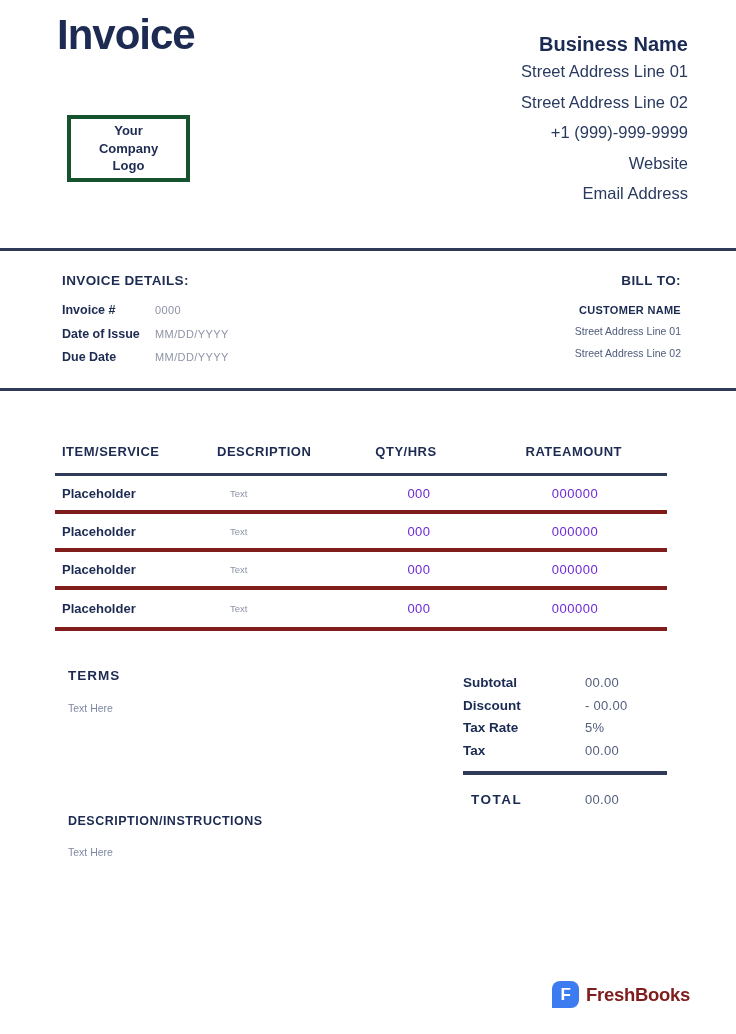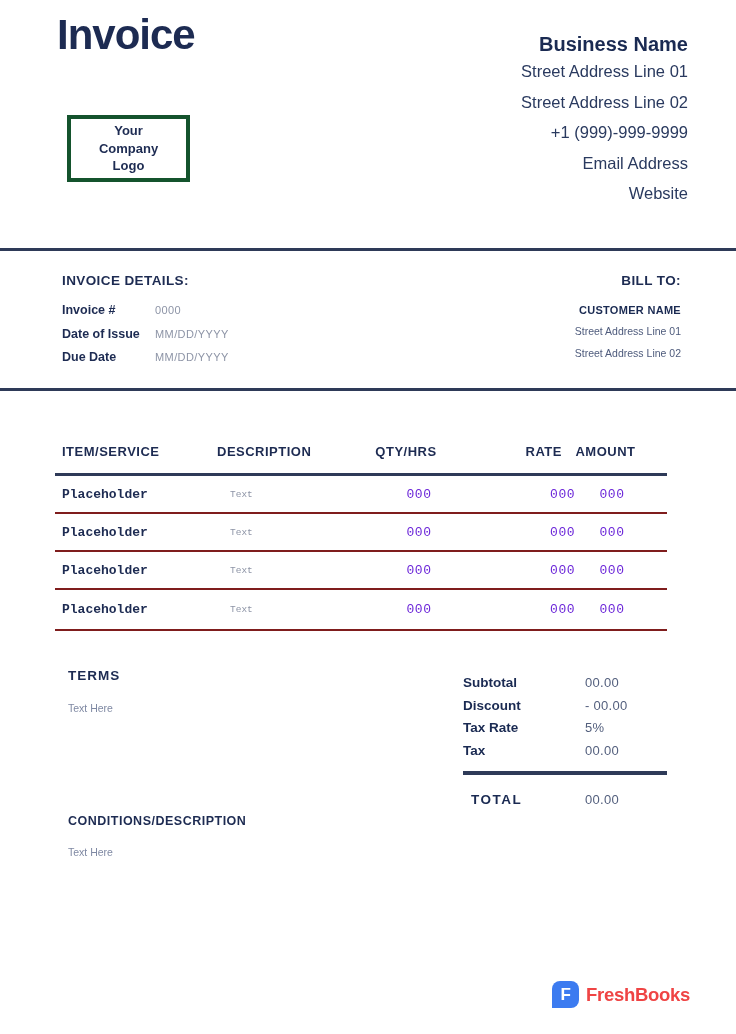--- a/index.html
+++ b/index.html
@@ -41,27 +41,27 @@
   .inv-row .val { font-size:11px; color:#8d94a6; letter-spacing:.4px; }
   
   .bill-to { position:absolute; right:55px; top:271px; text-align:right; }
   .bill-to .heading { font-size:13.5px; font-weight:bold; letter-spacing:.4px; line-height:19px; margin-bottom:9px; }
   .bill-to .customer { font-size:11px; font-weight:bold; letter-spacing:.3px; line-height:22px; color:#1a2a52; }
   .bill-to .addr { font-size:10.5px; line-height:21.5px; color:#4e5b7c; }
   
   .items-table { position:absolute; left:55px; top:430px; width:612px; }
   .t-head { display:flex; align-items:center; height:46px; border-bottom:3px solid #2e3a58; }
   .t-head .cell { font-size:13px; font-weight:bold; letter-spacing:.5px; color:#1d2b52; }
-  .t-row { display:flex; align-items:center; height:38px; border-bottom:2px solid #7f1d1d;font-family:Liberation Mono, monospace; }
+  .t-row { display:flex; align-items:center; height:38px; border-bottom:4px solid #7f1d1d; }
   .t-row:last-child { height:41px; }
   .c1 { width:162px; padding-left:7px; text-align:left; }
   .c2 { width:133px; text-align:left; }
   .c3 { width:112px; text-align:center; }
   .c4 { width:100px; text-align:right; }
-  .c5 { flex:1; text-align:center; padding-right:18px; }
+  .c5 { flex:1; text-align:left; padding-right:18px; }
   .item-name { font-size:13px; font-weight:bold; color:#1d2b52; }
   .item-desc { font-size:9.5px; color:#8d94a6;margin-left:13px; }
   .item-num { font-size:13px; color:#6d28d9; letter-spacing:.5px; }
   
   .terms { position:absolute; left:68px; top:666px; }
   .terms .heading { font-size:13.5px; font-weight:bold; letter-spacing:1px; line-height:20px; }
   .terms .body { margin-top:16px; font-size:10.5px; color:#7f89a3; }
   .totals { position:absolute; left:463px; top:672px; width:204px; }
   .tot-row { display:flex; line-height:22.7px; }
   .tot-row .lbl { width:122px; font-size:13.5px; font-weight:bold; color:#1a2a52; }
@@ -75,37 +75,37 @@
   .conditions .heading { font-size:12.5px; font-weight:bold; letter-spacing:.5px; line-height:19px; }
   .conditions .body { margin-top:15px; font-size:10.5px; color:#7f89a3; }
   
   .brand { position:absolute; right:46px; bottom:26px; display:flex; align-items:center; gap:7px; }
   .brand-icon {
     width:27px; height:27px; background:#3c7bf0;
     border-radius:8px 8px 8px 0;
     display:flex; align-items:center; justify-content:center;
     color:#ffffff; font-size:17px; font-weight:bold;
   }
-  .brand-name { font-size:18.5px; font-weight:bold; color:#ef4444; letter-spacing:-.3px; }
+  .brand-name { font-size:18.5px; font-weight:bold; color:#7f1d1d; letter-spacing:-.3px; }
 </style>
 </head>
 <body>
 
 <div class="invoice-title">Invoice</div>
 <div class="logo-box">
   <span>Your Company Logo</span>
 </div>
 
 <div class="biz-block">
   <div class="biz-name">Business Name</div>
   <div class="biz-line">Street Address Line 01</div>
   <div class="biz-line">Street Address Line 02</div>
   <div class="biz-line">+1 (999)-999-9999</div>
+  <div class="biz-line">Website</div>
   <div class="biz-line">Email Address</div>
-  <div class="biz-line">Website</div>
 </div>
 
 <div class="rule rule-1"></div>
 
 <div class="inv-details">
   <div class="heading">INVOICE DETAILS:</div>
   <div class="inv-row">
     <span class="lbl">Invoice #</span>
     <span class="val">0000</span>
   </div>
@@ -190,21 +190,21 @@
     <span class="val">00.00</span>
   </div>
   <div class="tot-rule"></div>
   <div class="total-final">
     <span class="lbl">TOTAL</span>
     <span class="val">00.00</span>
   </div>
 </div>
 
 <div class="conditions">
-  <div class="heading">CONDITIONS/DESCRIPTION</div>
+  <div class="heading">DESCRIPTION/INSTRUCTIONS</div>
   <div class="body">Text Here</div>
 </div>
 
 <div class="brand">
   <div class="brand-icon">
     <span>F</span>
   </div>
   <div class="brand-name">FreshBooks</div>
 </div>
 

